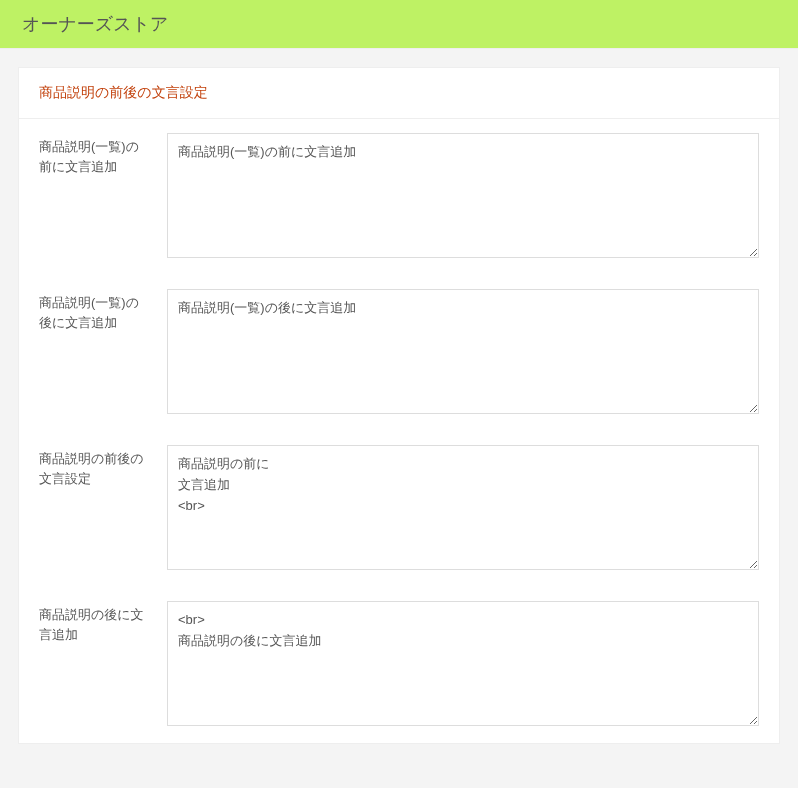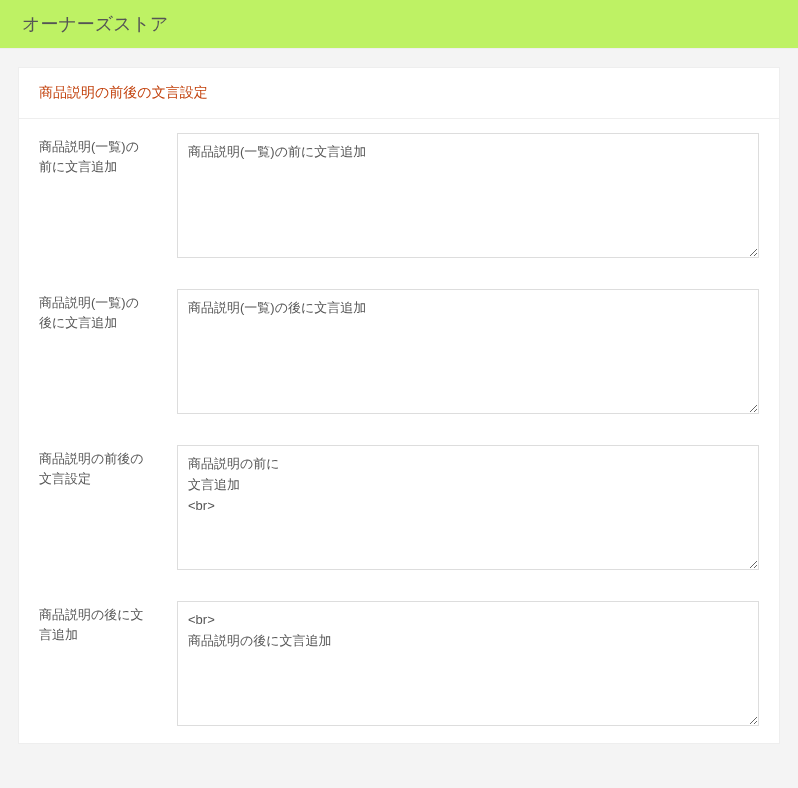--- a/index.html
+++ b/index.html
@@ -44,21 +44,21 @@
       font-weight: normal;
       color: #c2410c;
     }
     .card-body {
       padding: 0;
     }
     .form-row {
       display: flex;
       align-items: flex-start;
       padding: 14px 20px;
-      gap: 28px;
+      gap: 18px;
     }
     .form-label {
       flex: 0 0 110px;
       font-size: 13px;
       color: #555;
       line-height: 1.5;
       padding-top: 4px;
     }
     .form-input-wrap {
       flex: 1;

